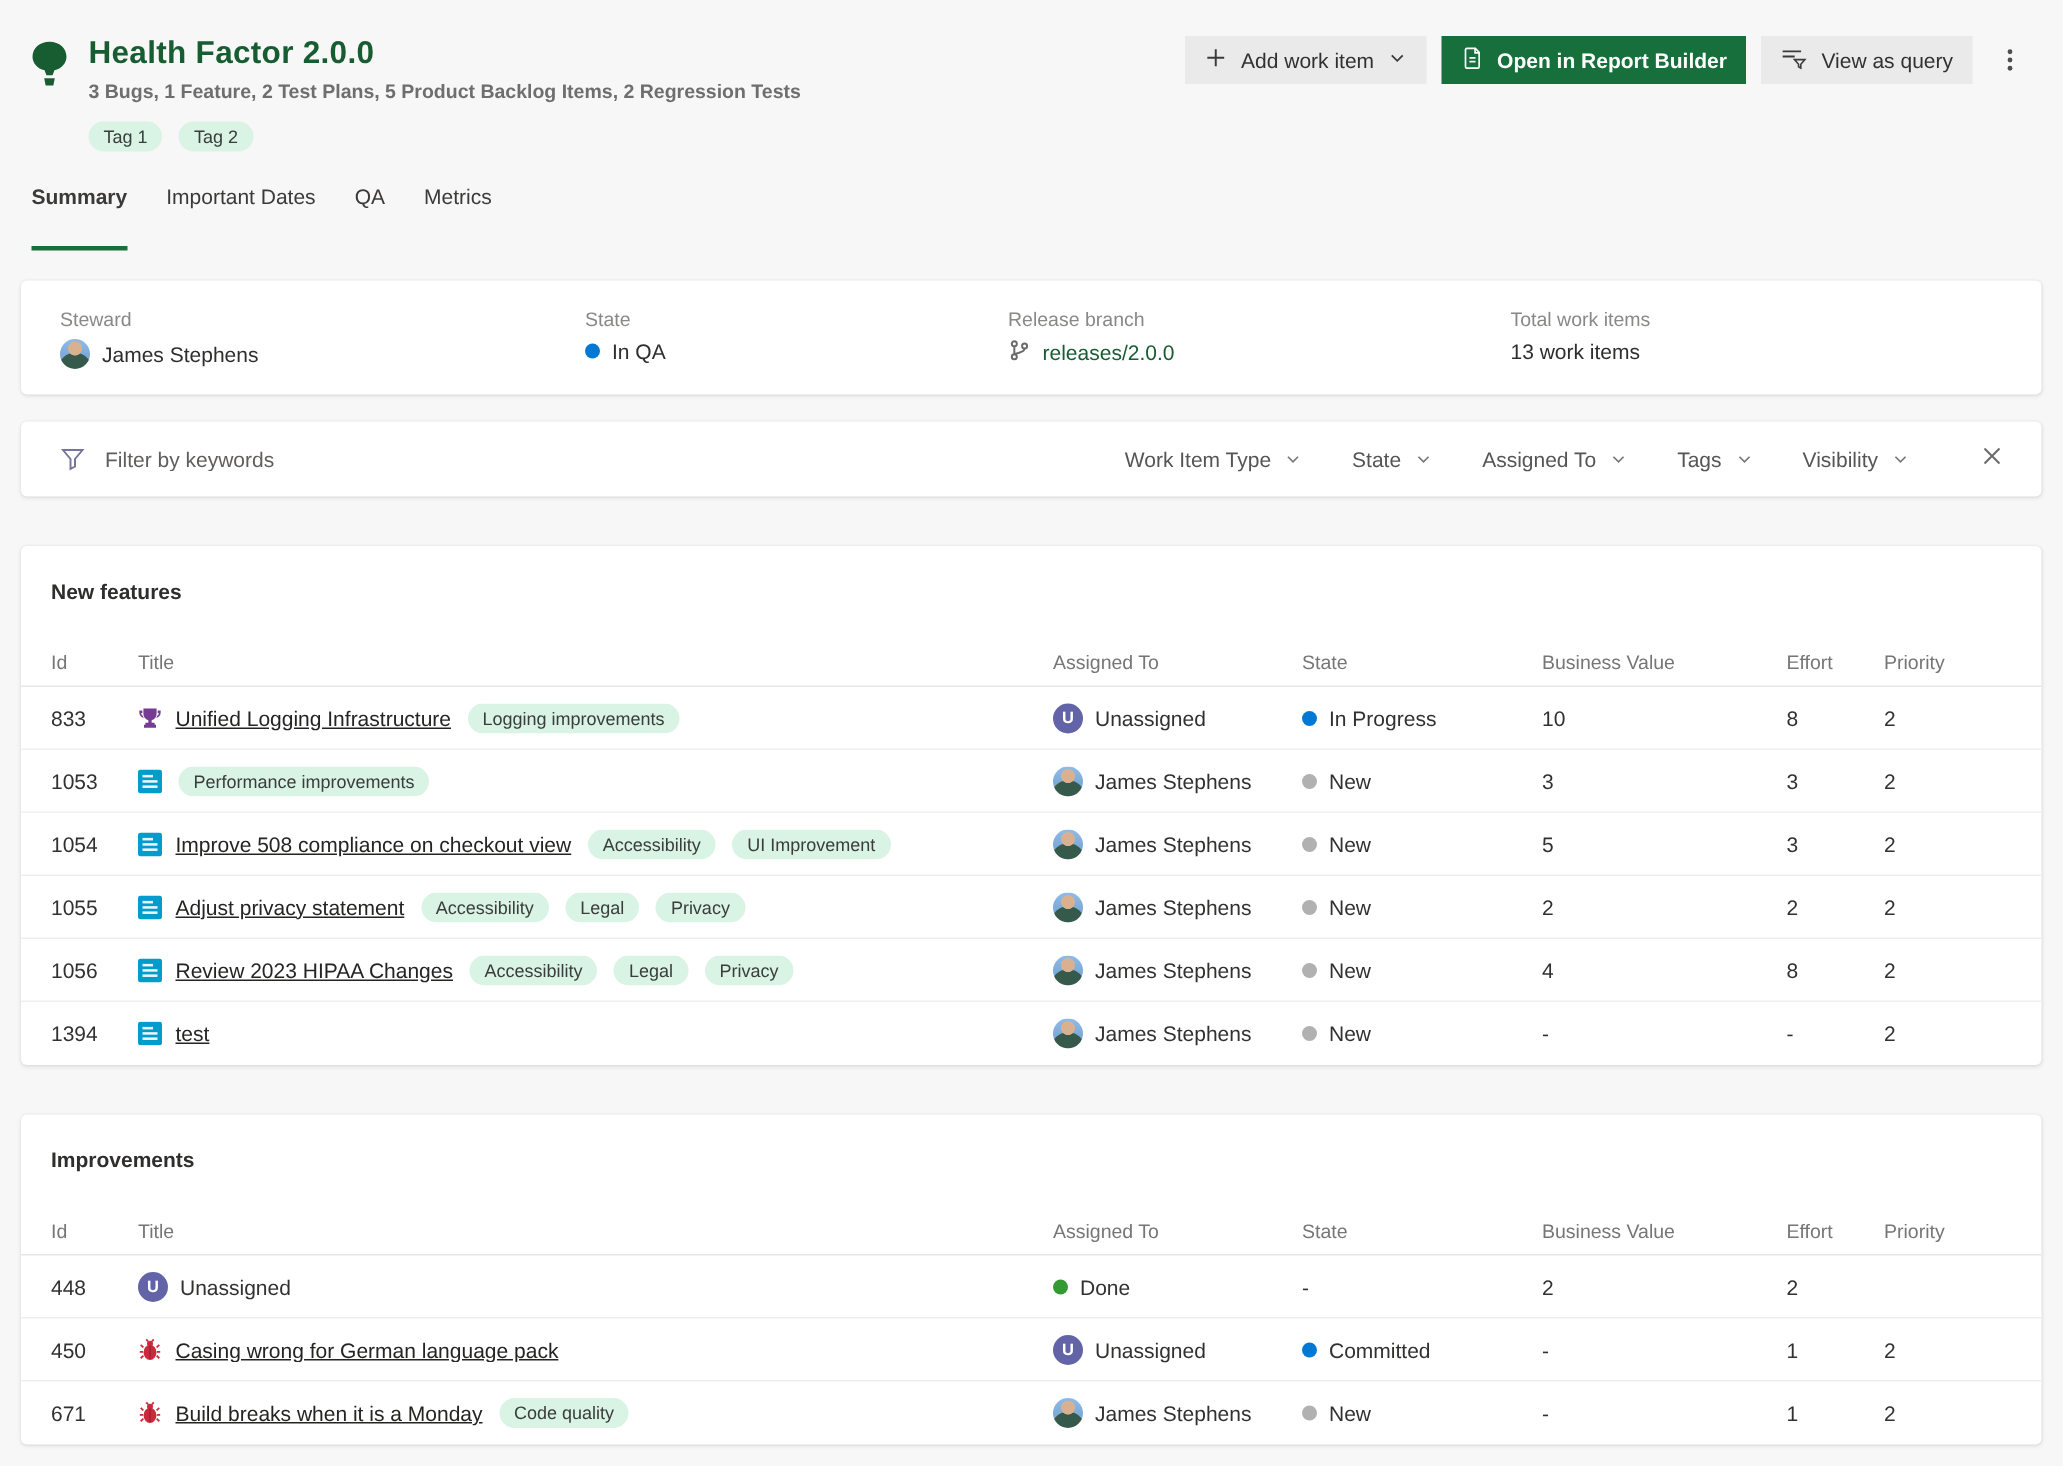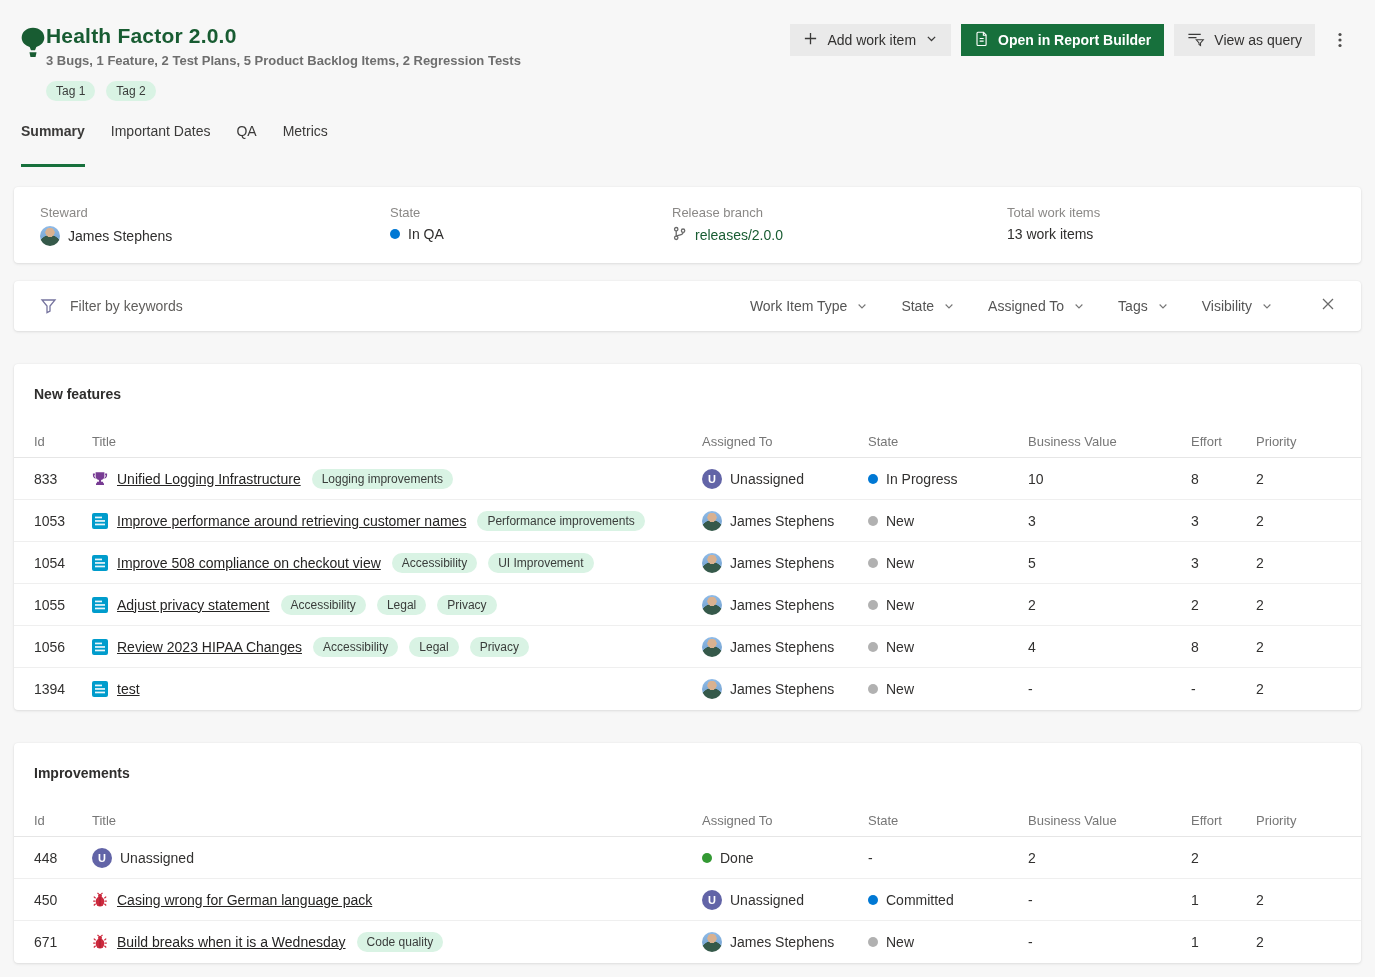--- a/index.html
+++ b/index.html
@@ -6,21 +6,21 @@
   html,body { width:1375px; height:977px; overflow:hidden; }
   body {
     font-family: "Liberation Sans", sans-serif;
     background: #f7f7f7;
     color: #323130;
   }
   .page { padding: 0 14px; }
 
   
   .top { display:flex; justify-content:space-between; align-items:flex-start; padding: 24px 6px 0 6px; }
-  .brand { display:flex; }
+  .brand { display:flex; gap:13px; }
   .balloon { margin-top:3px; }
   .page-title { font-size:21px; font-weight:700; color: var(--title-green); letter-spacing:.2px; }
   .subtitle { font-size:13px; color:#6e6e6e; margin-top:5px;font-weight:bold; }
   .tag-row { display:flex; gap:11px; margin-top:13px; }
   .pill { background: var(--tag-bg); color:#3a3d3b; font-size:12px; padding:3px 10px; border-radius:10px; white-space:nowrap; }
 
   .actions { display:flex; align-items:center; gap:10px; }
   .btn { height:32px; display:inline-flex; align-items:center; gap:9px; padding:0 13px;
          background:#eaeaea; border:none; font-family:inherit; font-size:14px; color:#323130; cursor:pointer; }
   .btn.primary { background: var(--accent-green); color:#fff; font-weight:700; }
@@ -268,21 +268,20 @@
           <div class="cell">1053</div>
           <div class="title-cell">
             <span class="type-icon">
               <svg viewBox="0 0 16 16">
                 <rect width="16" height="16" rx="2" fill="#009ccc"></rect>
                 <rect x="3" y="3.6" width="7" height="1.7" fill="#eaf6fb"></rect>
                 <rect x="3" y="7.1" width="10" height="1.7" fill="#eaf6fb"></rect>
                 <rect x="3" y="10.6" width="10" height="1.7" fill="#eaf6fb"></rect>
               </svg>
             </span>
-            <a class="wi-link">Improve performance around retrieving customer names</a>
             <span class="pill">Performance improvements</span>
           </div>
           <div class="assignee">
             <span class="avatar photo"></span>
             <span>James Stephens</span>
           </div>
           <div class="state-cell">
             <span class="dot" style="background: rgb(177, 177, 177);"></span>
             <span>New</span>
           </div>
@@ -457,21 +456,21 @@
             <span class="type-icon">
               <svg viewBox="0 0 16 16">
                 <g stroke="#cc293d" stroke-width="1.2" fill="none">
                   <path d="M3.6 6.2L1.8 4.6M3.4 9.2H1.2M3.6 11.8l-1.8 1.7M12.4 6.2l1.8-1.6M12.6 9.2h2.2M12.4 11.8l1.8 1.7M6.7 2.2L5.5.9M9.3 2.2L10.5.9"></path>
                 </g>
                 <circle cx="8" cy="3.8" r="2" fill="#cc293d"></circle>
                 <ellipse cx="8" cy="9.6" rx="4.3" ry="5" fill="#cc293d"></ellipse>
                 <path d="M8 5v9" stroke="#a31f30" stroke-width="1"></path>
               </svg>
             </span>
-            <a class="wi-link">Build breaks when it is a Wednesday</a>
+            <a class="wi-link">Build breaks when it is a Monday</a>
             <span class="pill">Code quality</span>
           </div>
           <div class="assignee">
             <span class="avatar photo"></span>
             <span>James Stephens</span>
           </div>
           <div class="state-cell">
             <span class="dot" style="background: rgb(177, 177, 177);"></span>
             <span>New</span>
           </div>

